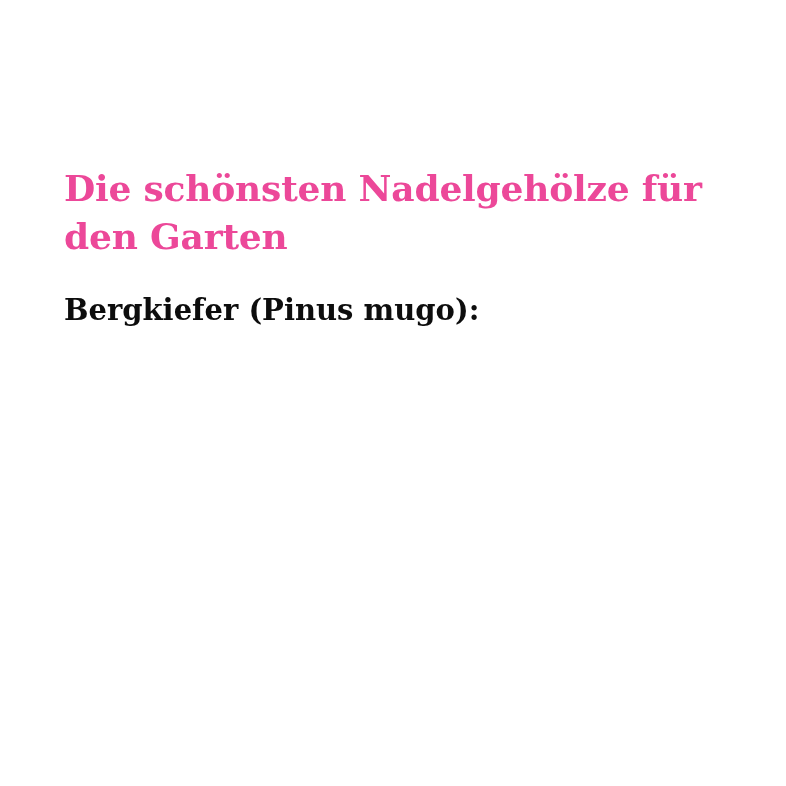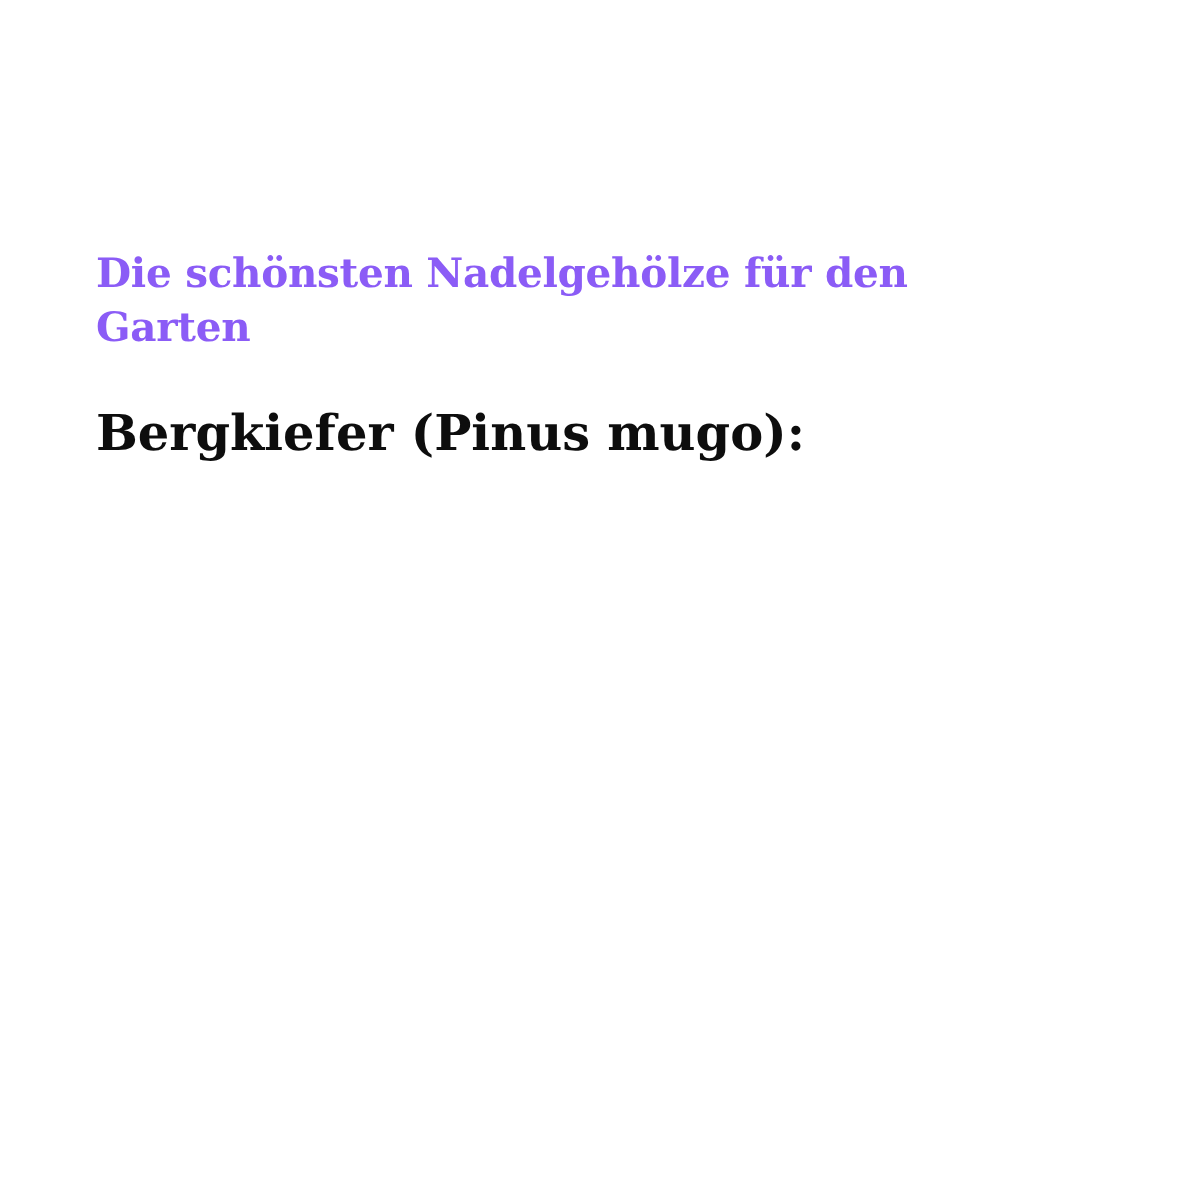--- a/index.html
+++ b/index.html
@@ -17,34 +17,34 @@
   .page {
     box-sizing: border-box;
     width: 786px;
     height: 786px;
     padding: 165px 70px 0 64px;
     background: #ffffff;
   }
   .doc-title {
     font-family: "DejaVu Serif", serif;
     font-weight: bold;
-    font-size: 27px;
+    font-size: 36px;
     line-height: 1.33;
     letter-spacing: -0.2px;
-    color: #8b5cf6;
+    color: #ec4899;
     margin: 0 0 30px 0;
     max-width: 660px;
   }
   .entry {
     max-width: 660px;
   }
   .entry-name {
     font-family: "DejaVu Serif", serif;
     font-weight: bold;
-    font-size: 33px;
+    font-size: 29px;
     line-height: 1.32;
     color: #0d0d0d;
     margin: 0 0 2px 0;
   }
   .entry-desc {
     font-family: "DejaVu Serif", serif;
     font-weight: normal;
     font-size: 29px;
     line-height: 1.42;
     color: #111111;

